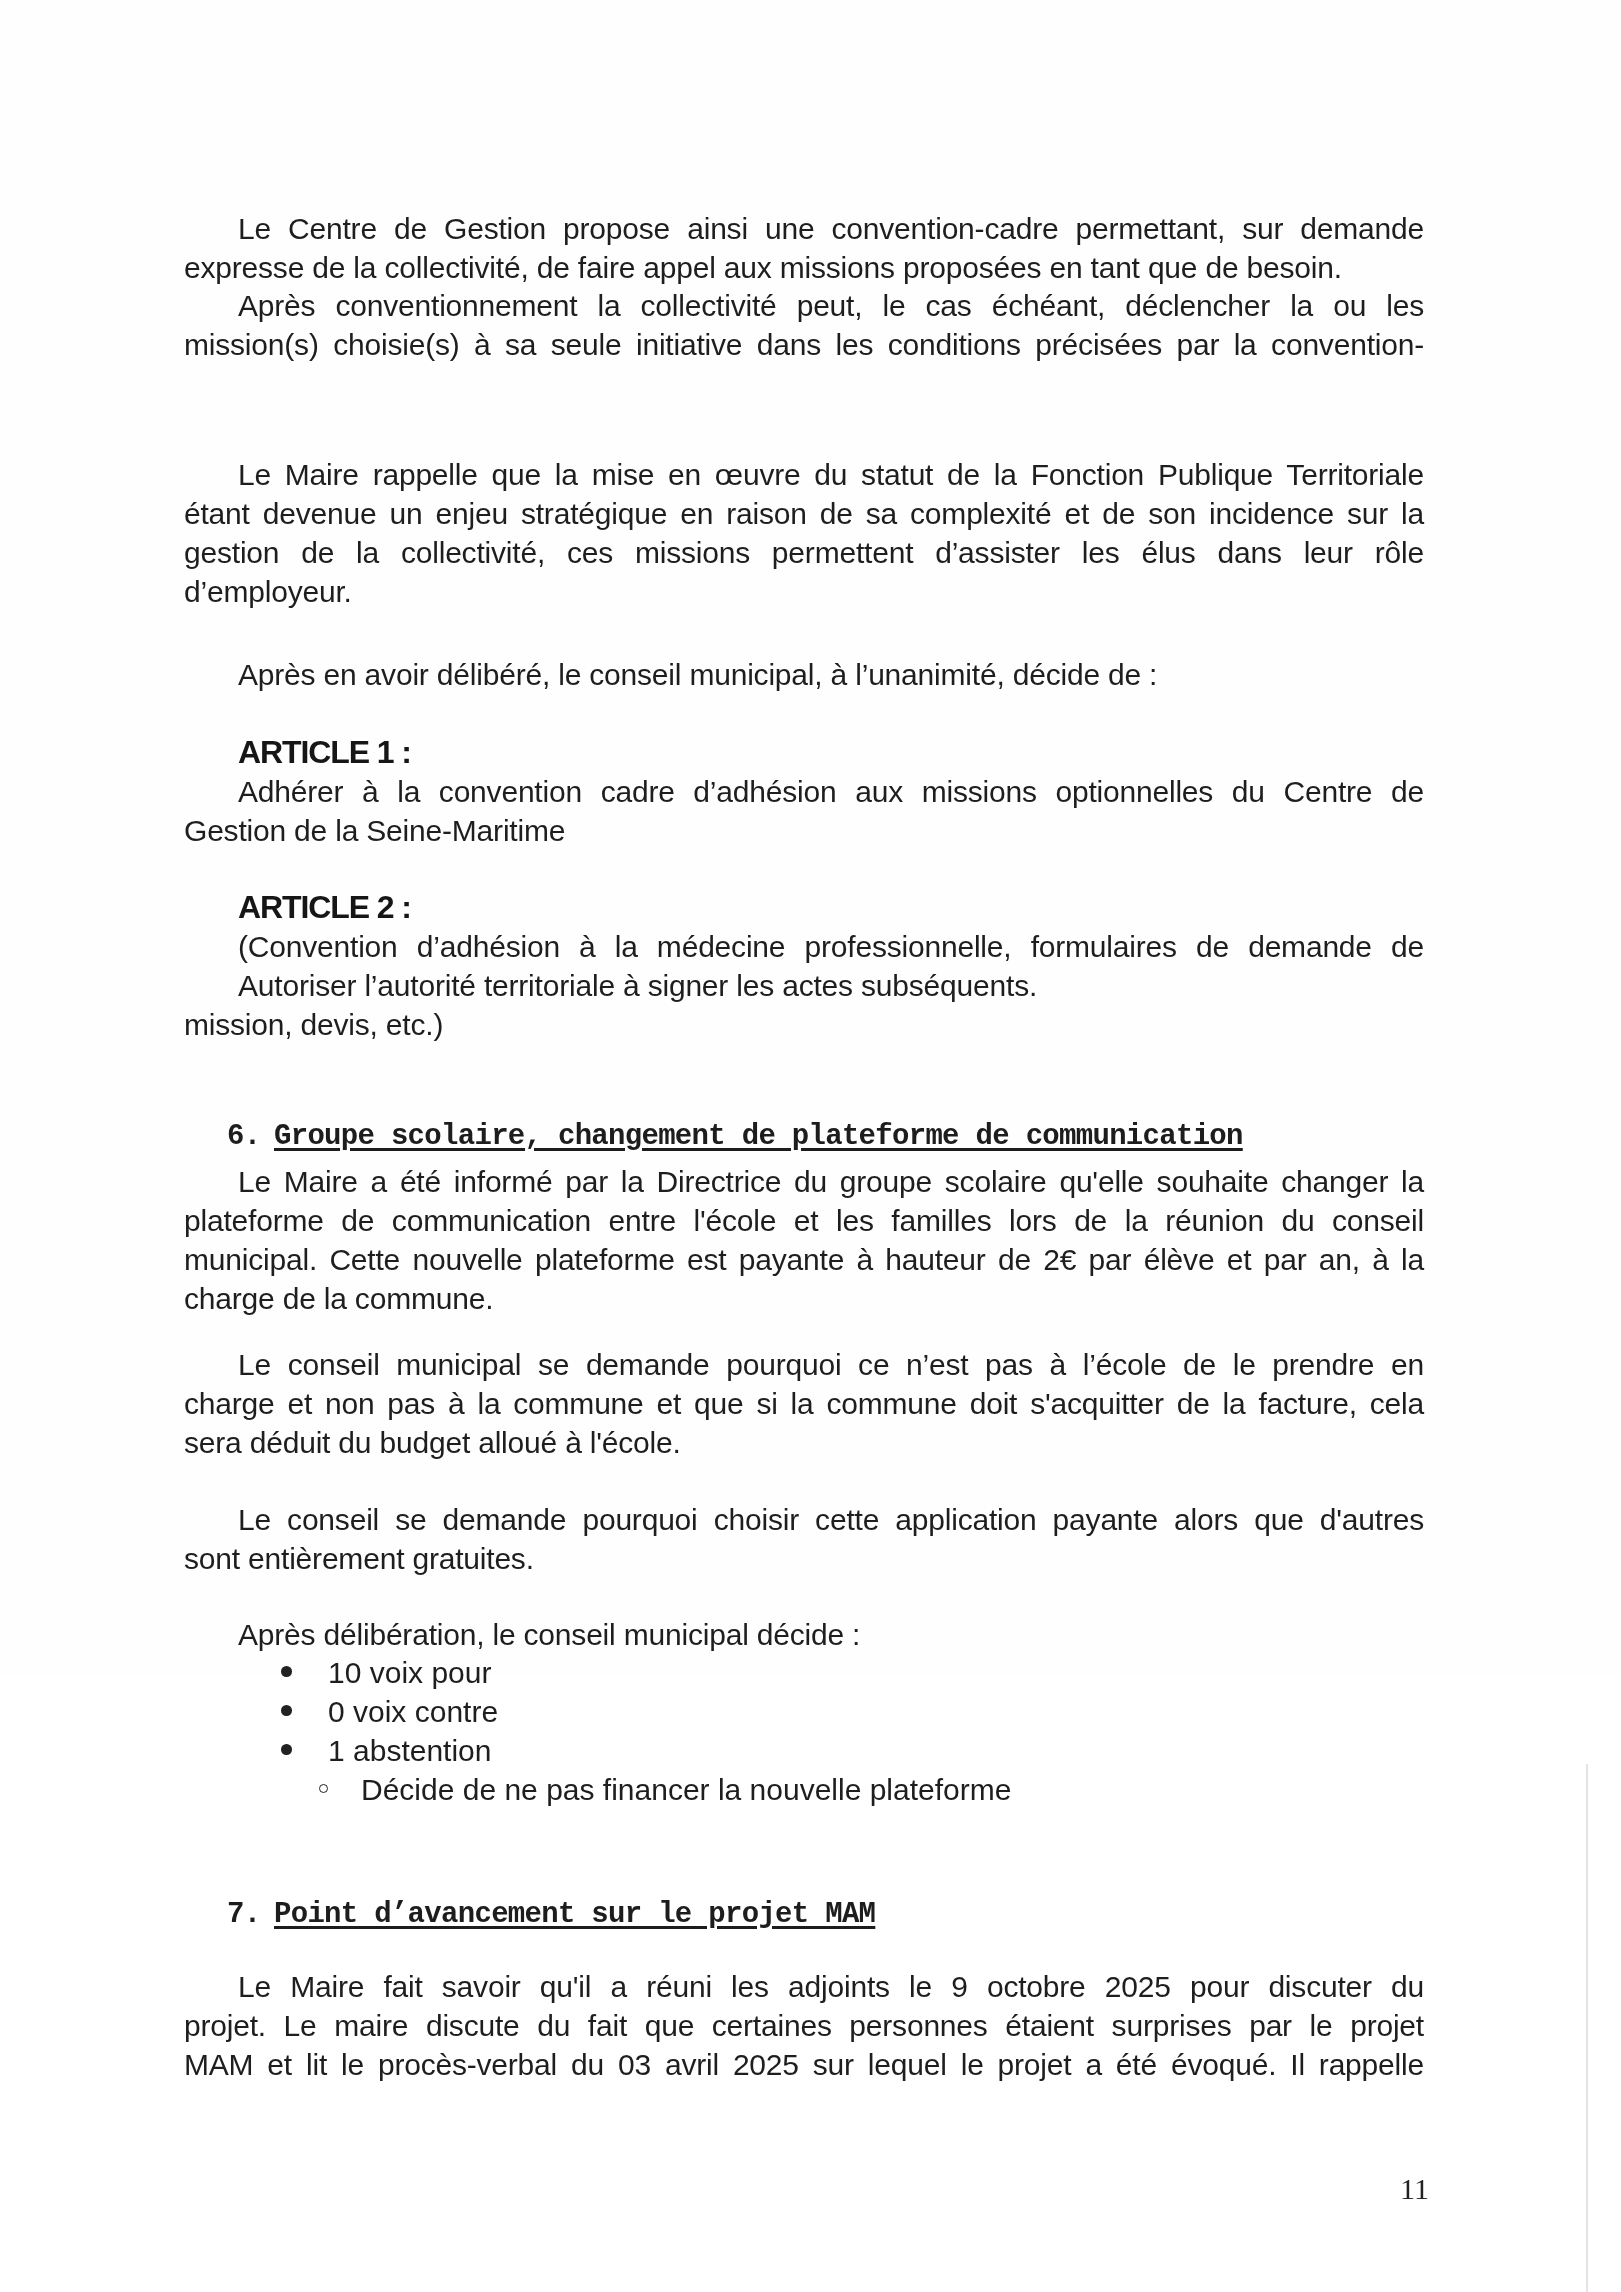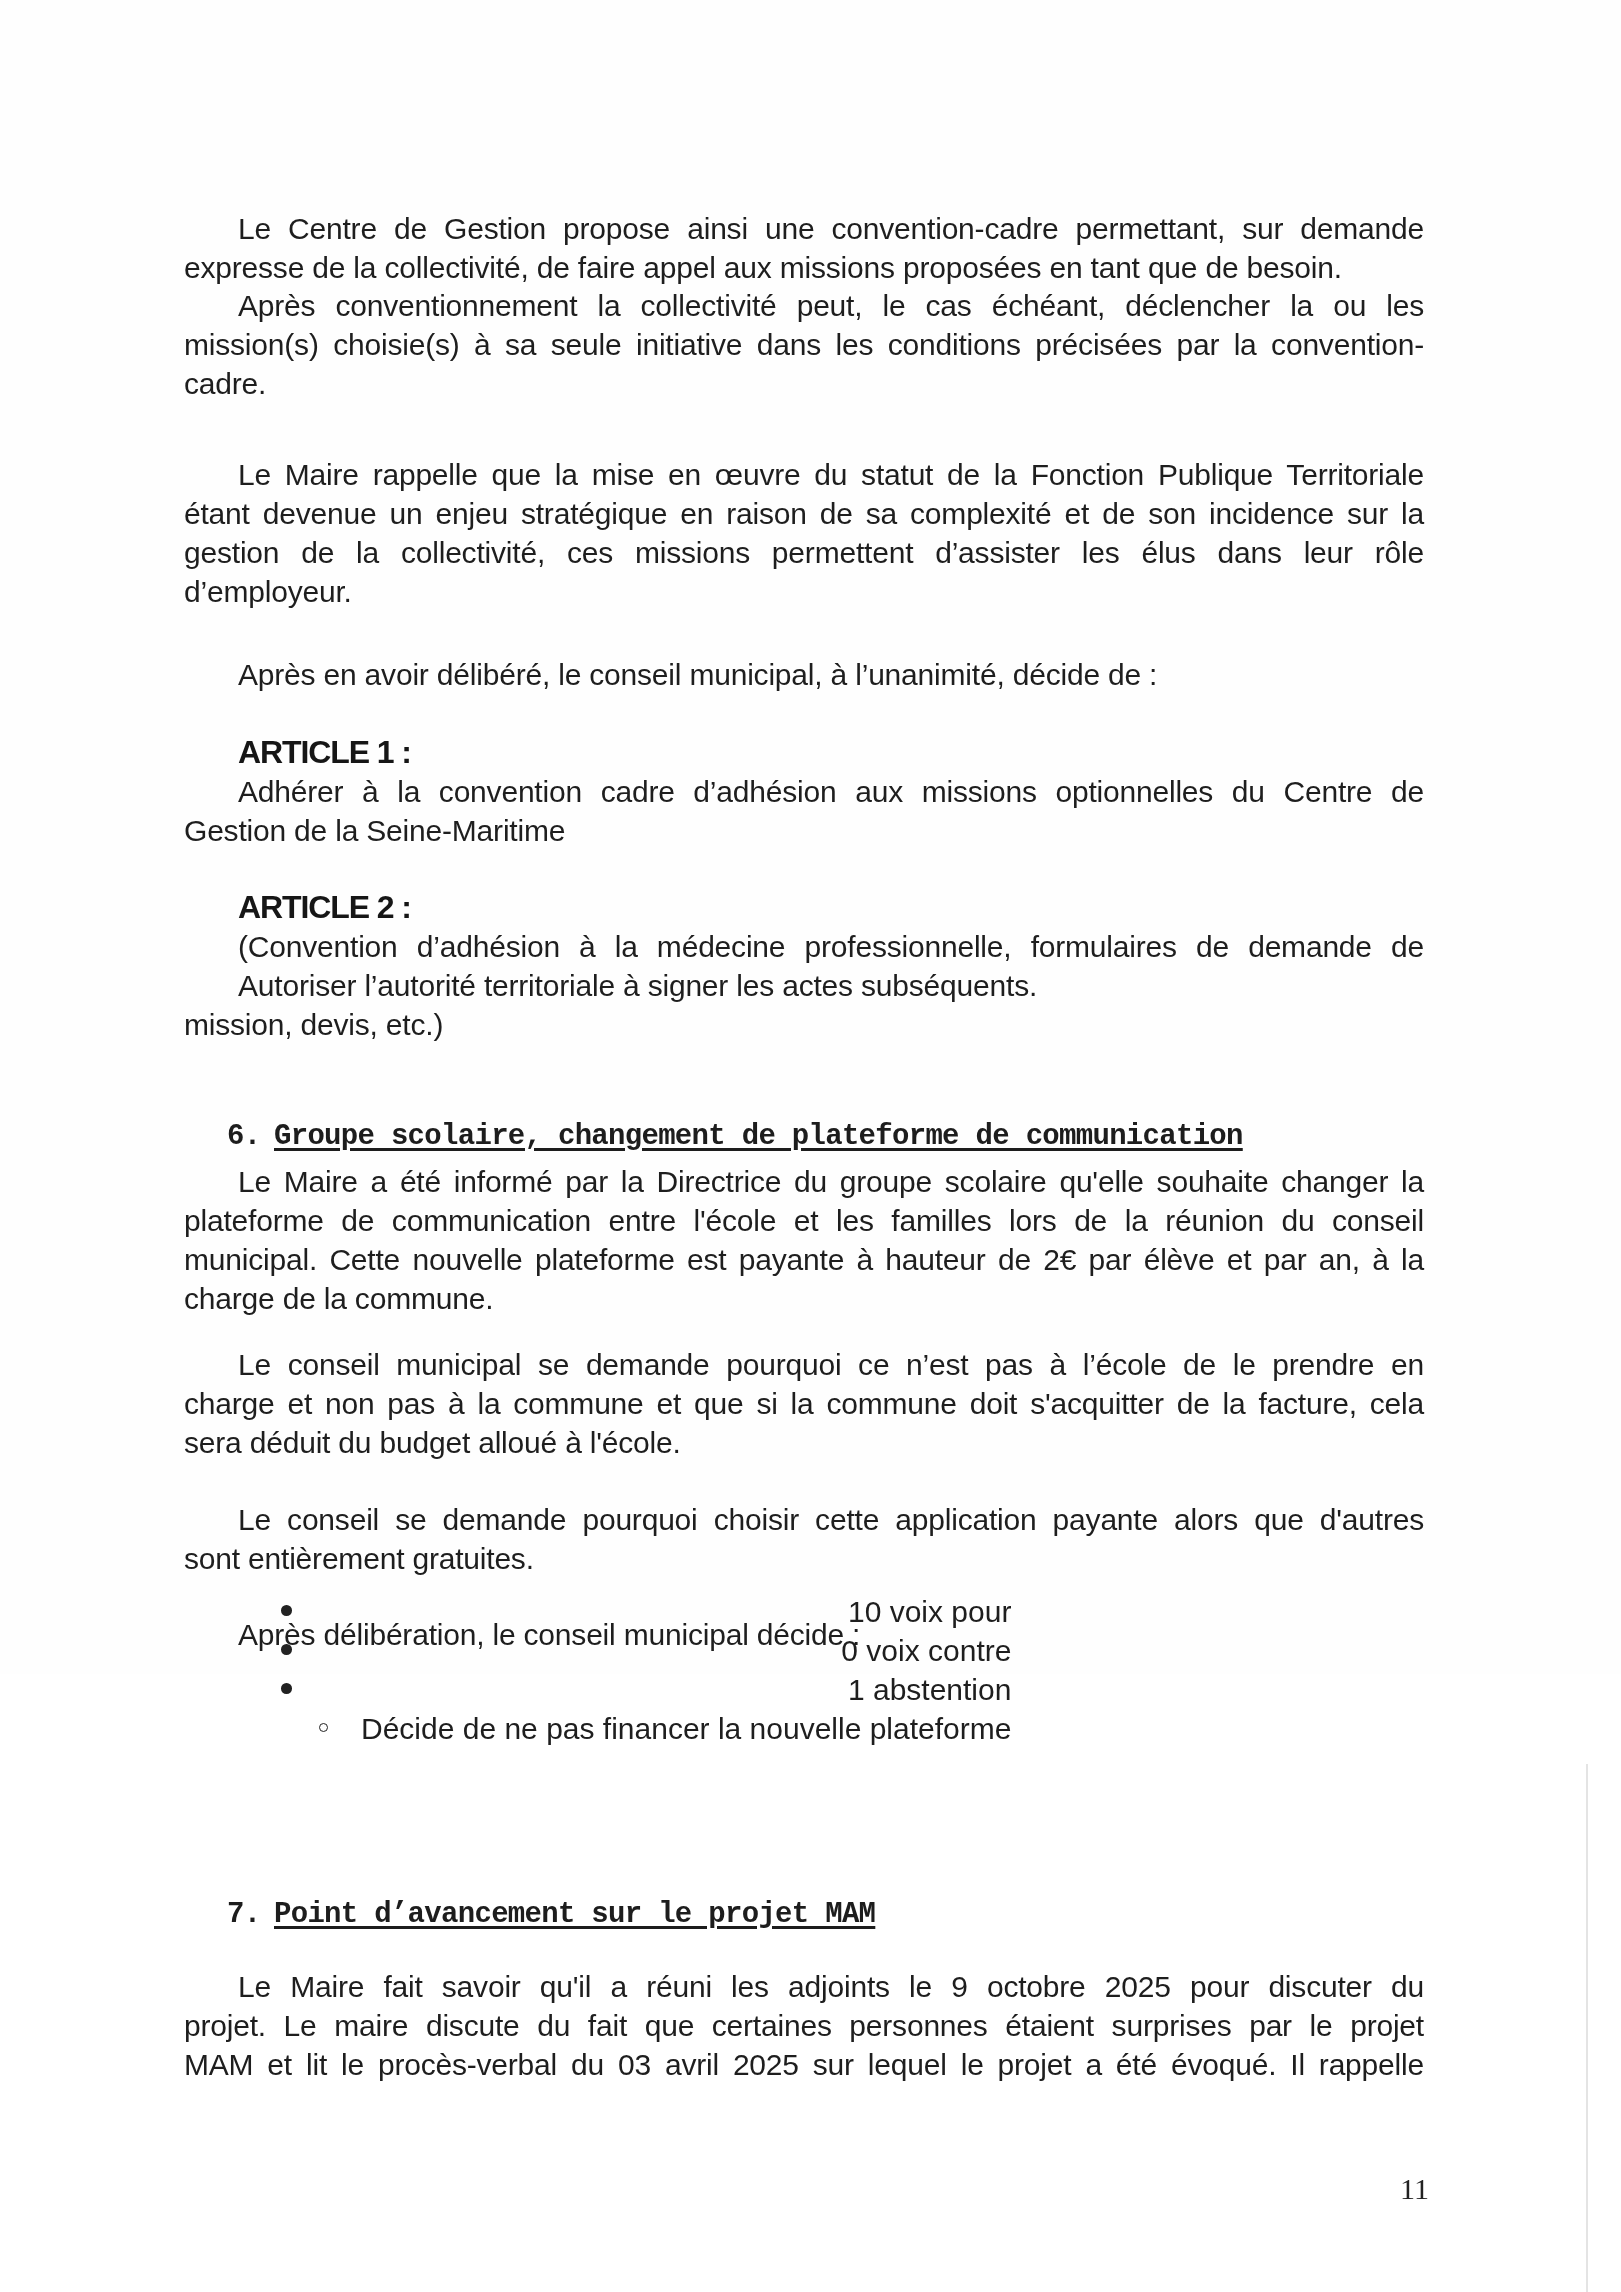--- a/index.html
+++ b/index.html
@@ -62,21 +62,20 @@
     <p class="para">
       <span class="line indent">Le Centre de Gestion propose ainsi une convention-cadre permettant, sur demande</span>
       <span class="line last">expresse de la collectivité, de faire appel aux missions proposées en tant que de besoin.</span>
     </p>
   </div>
 
   <div class="block" style="top:286px;">
     <p class="para">
       <span class="line indent">Après conventionnement la collectivité peut, le cas échéant, déclencher la ou les</span>
       <span class="line">mission(s) choisie(s) à sa seule initiative dans les conditions précisées par la convention-</span>
-      <span class="line last">cadre.</span>
     </p>
   </div>
 
   <div class="block" style="top:455px;">
     <p class="para">
       <span class="line indent">Le Maire rappelle que la mise en œuvre du statut de la Fonction Publique Territoriale</span>
       <span class="line">étant devenue un enjeu stratégique en raison de sa complexité et de son incidence sur la</span>
       <span class="line">gestion de la collectivité, ces missions permettent d’assister les élus dans leur rôle</span>
       <span class="line last">d’employeur.</span>
     </p>
@@ -132,21 +131,21 @@
       <span class="line last">sont entièrement gratuites.</span>
     </p>
   </div>
 
   <div class="block" style="top:1615px;">
     <p class="para">
       <span class="line indent last">Après délibération, le conseil municipal décide :</span>
     </p>
   </div>
 
-  <ul class="list" style="top:1592px;text-align:right;">
+  <ul class="list" style="top:1653px;">
     <li class="l1">
       <span class="bullet"></span>
       <span>10 voix pour</span>
     </li>
     <li class="l1">
       <span class="bullet"></span>
       <span>0 voix contre</span>
     </li>
     <li class="l1">
       <span class="bullet"></span>

